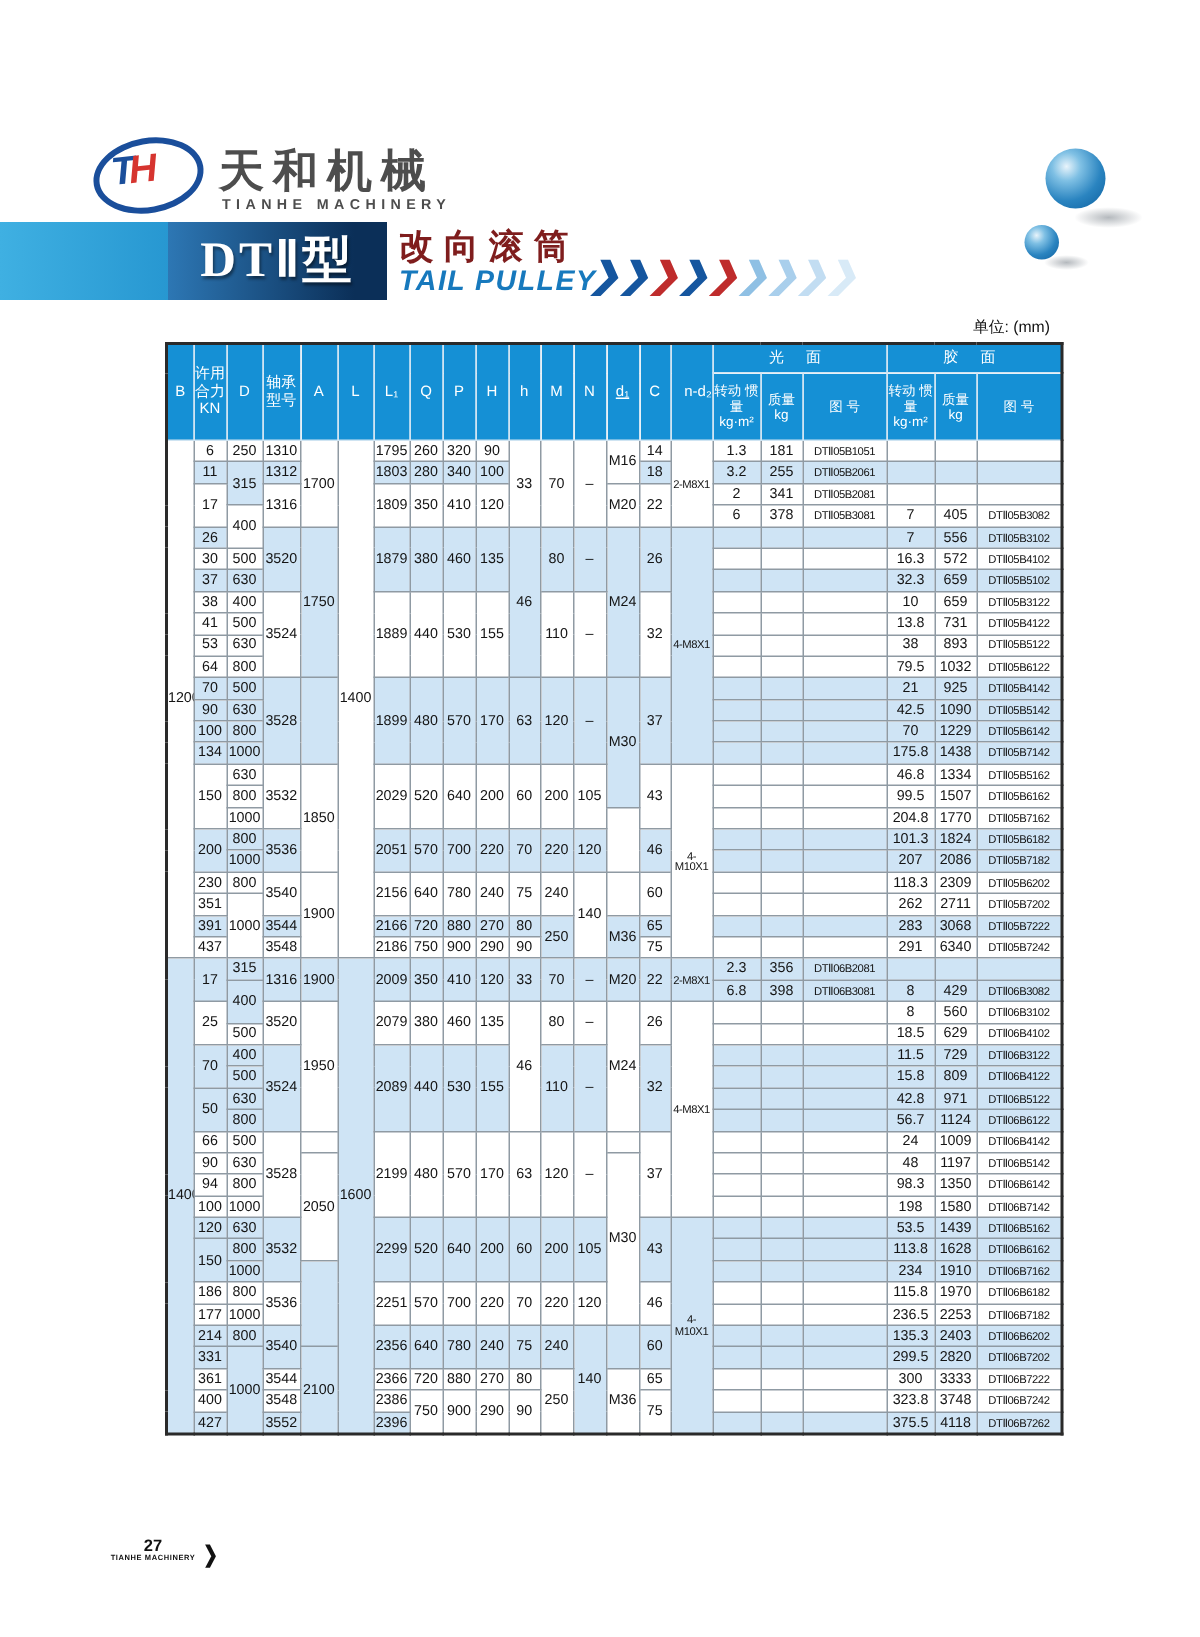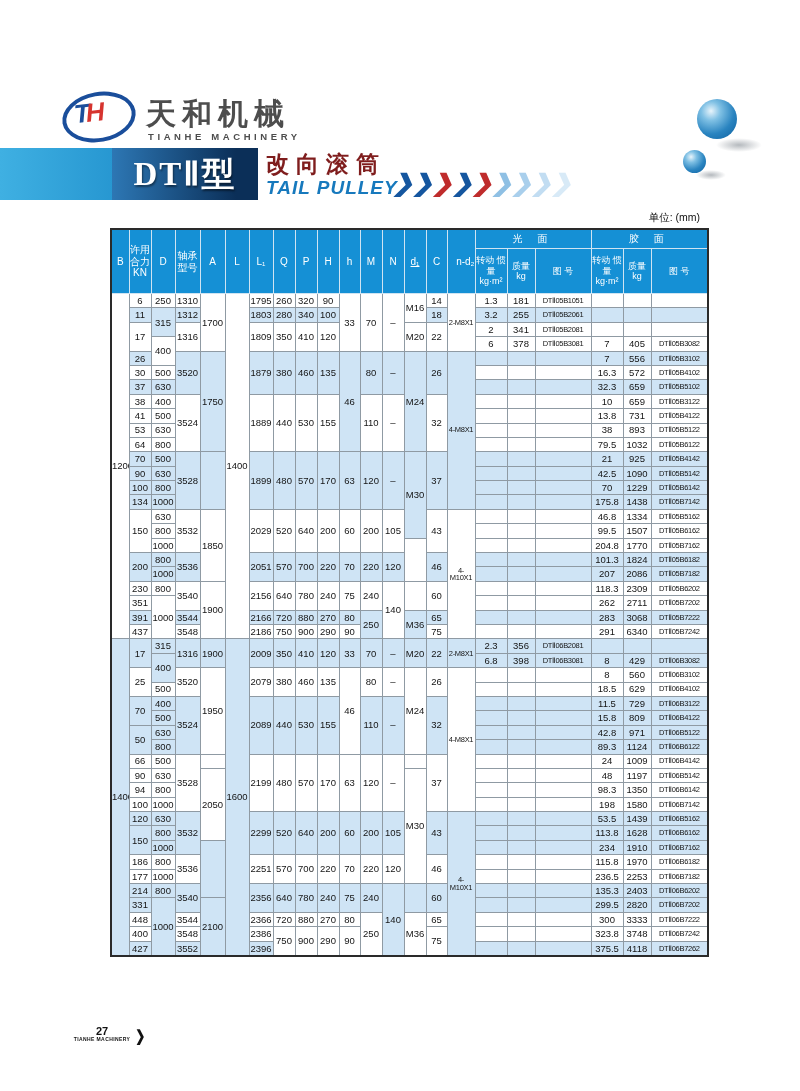--- a/index.html
+++ b/index.html
@@ -576,21 +576,21 @@
           <td></td>
           <td>42.8</td>
           <td>971</td>
           <td class="fig">DTⅡ06B5122</td>
         </tr>
         <tr class="shaded">
           <td>800</td>
           <td></td>
           <td></td>
           <td></td>
-          <td>89.3</td>
+          <td>56.7</td>
           <td>1124</td>
           <td class="fig">DTⅡ06B6122</td>
         </tr>
         <tr>
           <td>66</td>
           <td>500</td>
           <td rowspan="4">3528</td>
           <td></td>
           <td rowspan="4">2199</td>
           <td rowspan="4">480</td>
@@ -734,21 +734,21 @@
           <td rowspan="4">1000</td>
           <td rowspan="4">2100</td>
           <td></td>
           <td></td>
           <td></td>
           <td>299.5</td>
           <td>2820</td>
           <td class="fig">DTⅡ06B7202</td>
         </tr>
         <tr>
-          <td>448</td>
+          <td>361</td>
           <td>3544</td>
           <td>2366</td>
           <td>720</td>
           <td>880</td>
           <td>270</td>
           <td>80</td>
           <td rowspan="3">250</td>
           <td rowspan="3">M36</td>
           <td>65</td>
           <td></td>

